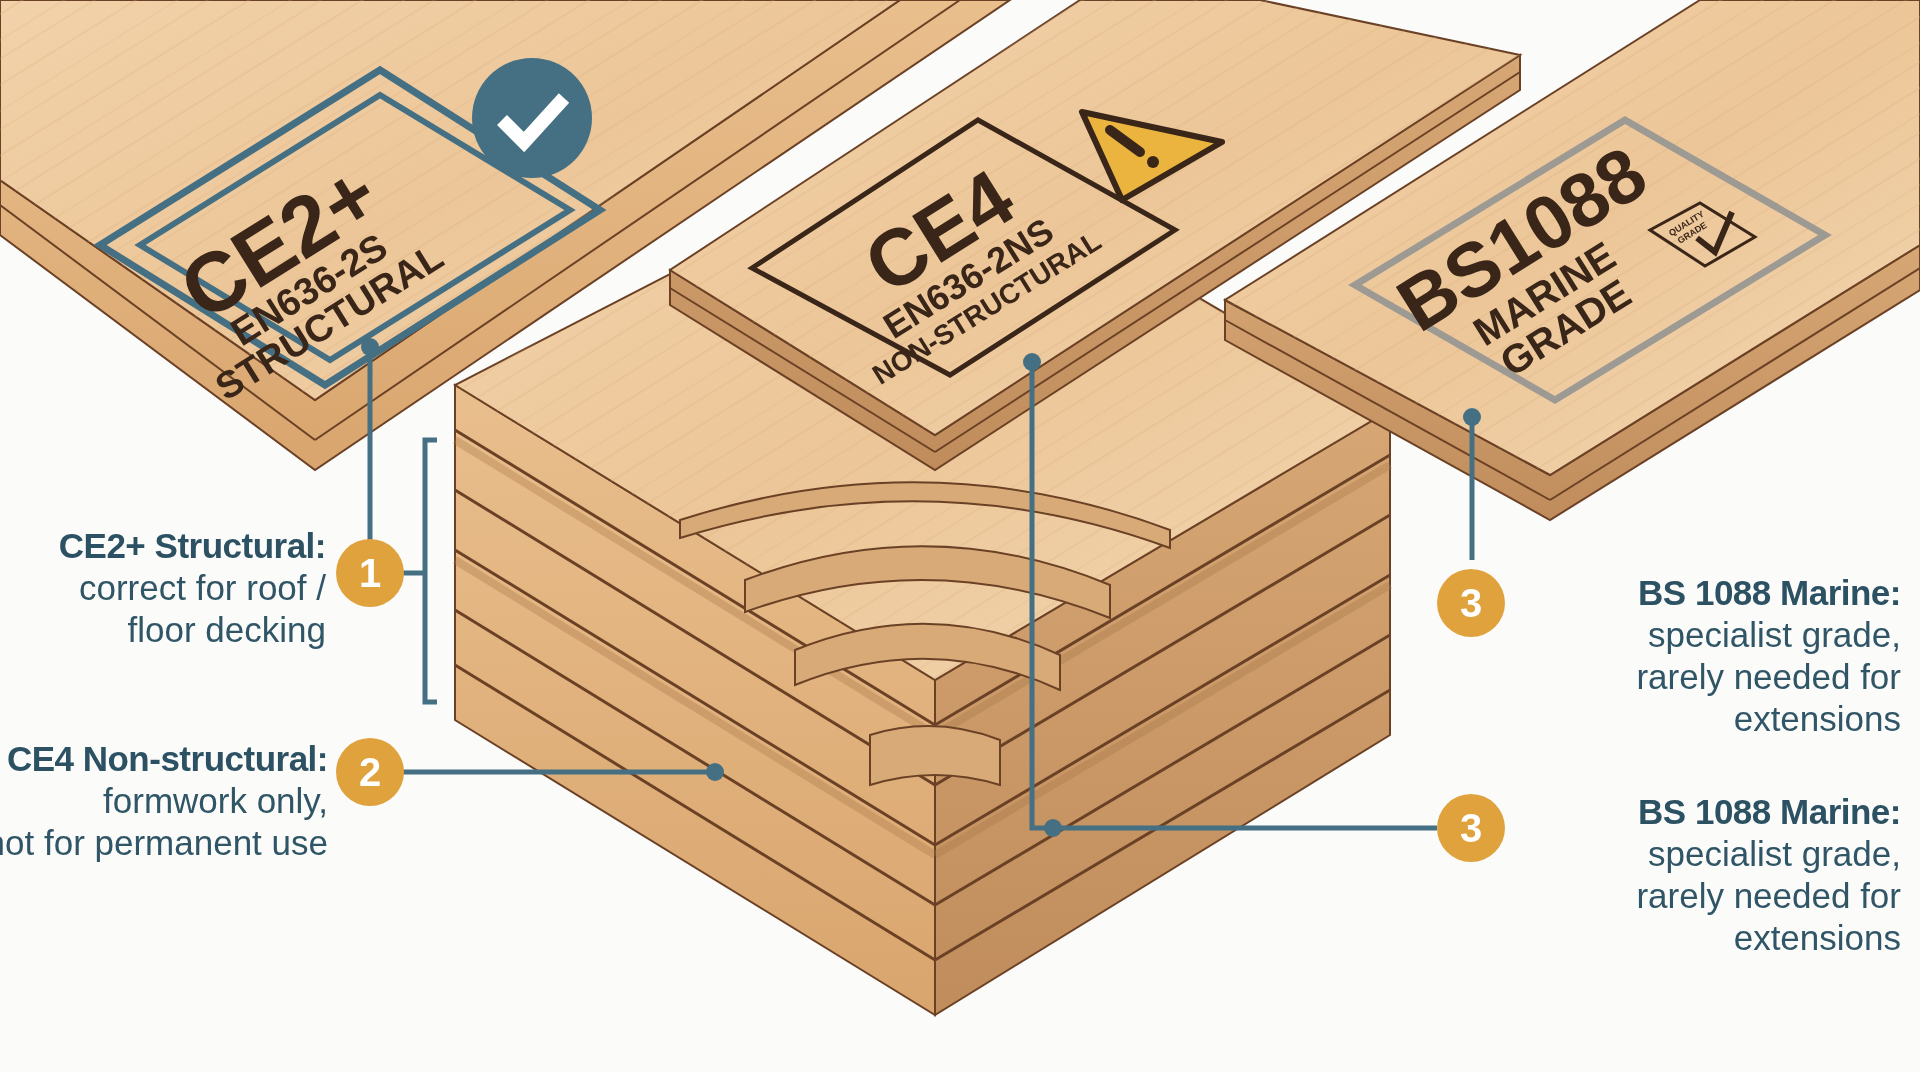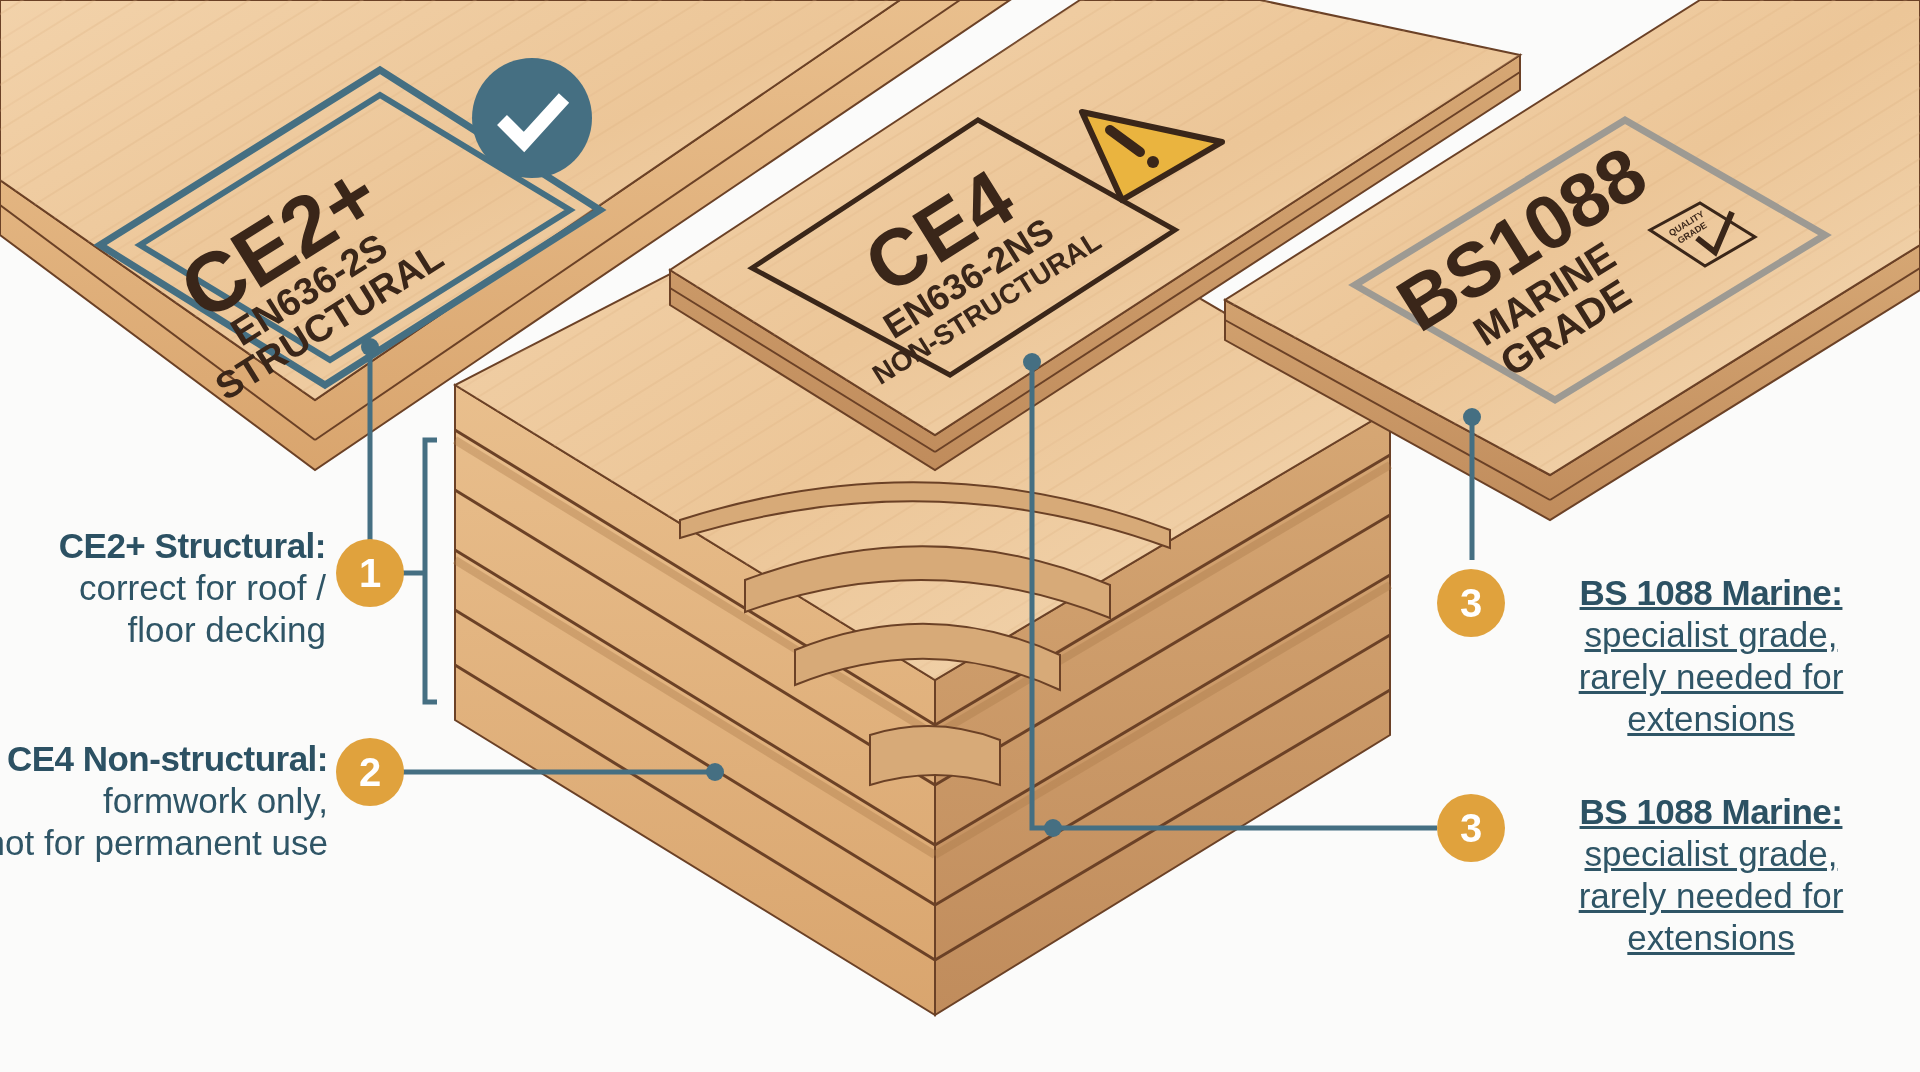--- a/index.html
+++ b/index.html
@@ -10,21 +10,21 @@
   }
   #scene { position:absolute; left:0; top:0; width:1920px; height:1072px; }
   .callout {
     position:absolute; color:#2f5566;
     font-family:"Liberation Sans", sans-serif;
     font-size:35px; line-height:42px;
   }
   .callout .title { font-weight:bold; display:block; color:#2c5163; letter-spacing:-0.5px; }
   .callout .desc { display:block; }
   .callout.left { text-align:right; }
-  .callout.right { text-align:center;text-decoration:underline; }
+  .callout.right { text-align:right; }
   .badge {
     position:absolute; width:68px; height:68px; border-radius:50%;
     background:#e0a23d; color:#fff; font-weight:bold;
     font-family:"Liberation Sans", sans-serif; font-size:40px;
     display:flex; align-items:center; justify-content:center;
   }
 </style>
 </head>
 <body>
 

